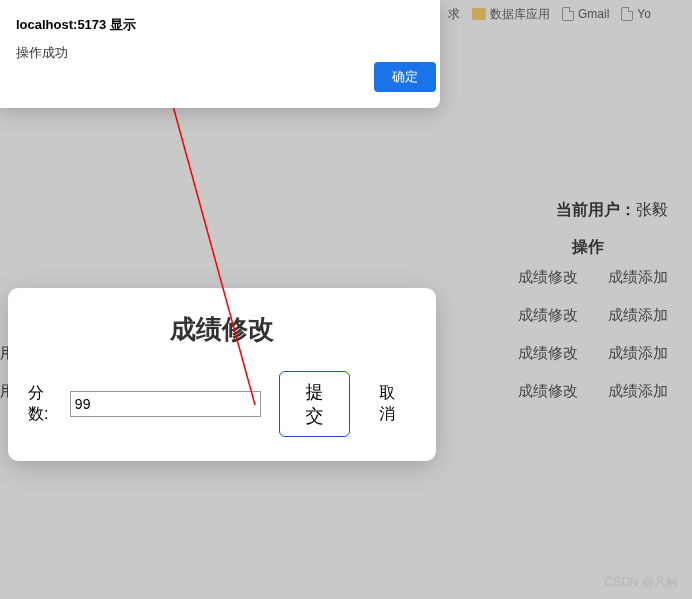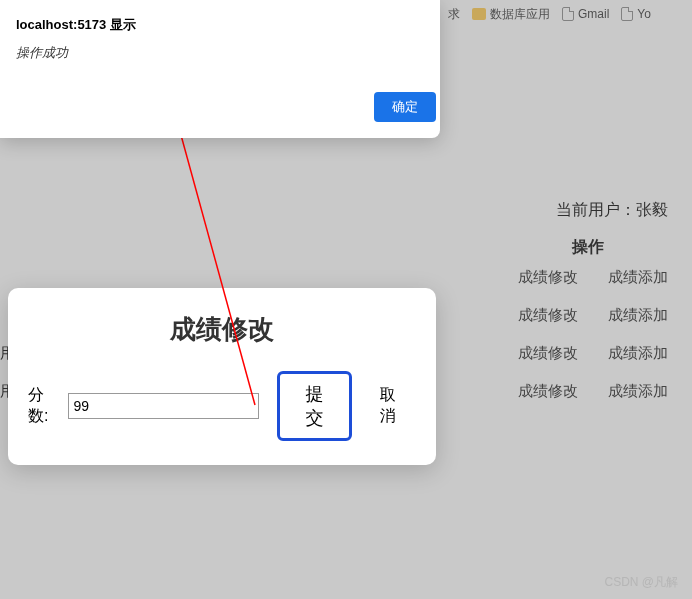--- a/index.html
+++ b/index.html
@@ -11,47 +11,47 @@
     .folder-icon { width: 14px; height: 12px; background: #ffc847; border-radius: 2px; }
     .page-icon { width: 12px; height: 14px; border: 1px solid #888; border-radius: 2px; position: relative; }
     .page-icon::after { content: ''; position: absolute; top: -1px; right: -1px; width: 4px; height: 4px; background: #fff; border-left: 1px solid #888; border-bottom: 1px solid #888; }
 
     
     .overlay { position: absolute; top: 0; left: 0; right: 0; bottom: 0; background: rgba(120,120,120,0.4); }
 
     
     .alert-dialog { position: absolute; top: 0; left: 0; width: 440px; background: #fff; border-radius: 0 0 8px 0; box-shadow: 0 4px 20px rgba(0,0,0,0.2); padding: 16px 4px 16px 16px; z-index: 30; }
     .alert-title { font-size: 13px; font-weight: bold; margin-bottom: 10px; }
-    .alert-msg { font-size: 13px; color: #333; margin-bottom: 30px; font-style: italic; }
+    .alert-msg { font-size: 13px; color: #333; margin-bottom: 0; }
     .alert-btnrow { display: flex; justify-content: flex-end; }
     .alert-ok { background: #1a73e8; color: #fff; border: none; border-radius: 4px; padding: 6px 18px; font-size: 13px; cursor: pointer; text-align: center; }
 
     
     .main { position: absolute; top: 0; left: 0; right: 0; bottom: 0; padding-top: 200px; }
     .page-title { text-align: center; font-size: 24px; font-weight: bold; margin-bottom: 40px; color: #222; }
     .user-row { text-align: right; padding-right: 24px; font-size: 16px; margin-bottom: 16px; }
-    .user-label { font-weight: normal; }
+    .user-label { font-weight: bold; }
     .ops-hdr { text-align: center; font-size: 16px; font-weight: bold; }
     .table-area { padding: 0 0 0 0; }
     .trow { display: flex; align-items: center; height: 38px; font-size: 15px; }
     .c1 { width: 130px; padding-left: 0px; overflow: hidden; white-space: nowrap; }
     .c2 { width: 110px; }
     .c3 { width: 80px; text-align: center; }
     .c4 { width: 100px; text-align: center; }
     .spacer { flex: 1; }
     .acts { display: flex; gap: 30px; padding-right: 24px; color: #222; }
     .act-link { cursor: pointer; }
 
     
     .edit-modal { position: absolute; top: 288px; left: 8px; width: 428px; background: #fff; border-radius: 10px; box-shadow: 0 6px 24px rgba(0,0,0,0.18); padding: 24px 20px 24px 20px; z-index: 20; }
     .edit-title { text-align: center; font-size: 26px; font-weight: bold; margin-bottom: 24px; color: #333; }
     .edit-row { display: flex; align-items: center; gap: 8px; }
     .edit-label { font-size: 16px; }
     .edit-input { flex: 1; border: 1px solid #999; height: 26px; padding: 0 4px; font-size: 14px; }
-    .btn-submit { border: 3px solid #1d4ed8; border-radius: 6px; background: #fff; padding: 8px 18px; font-size: 18px; cursor: pointer; margin-left: 10px; }
+    .btn-submit { border: 1px solid #1d4ed8; border-radius: 6px; background: #fff; padding: 8px 18px; font-size: 18px; cursor: pointer; margin-left: 10px; }
     .btn-cancel { border: none; background: transparent; padding: 8px 14px; font-size: 16px; cursor: pointer; }
 
     
     .arrow { position: absolute; z-index: 25; pointer-events: none; }
 
     
     .wm { position: absolute; bottom: 8px; right: 14px; font-size: 12px; color: rgba(180,180,180,0.9); z-index: 40; }
   </style>
 </head>
 <body>

